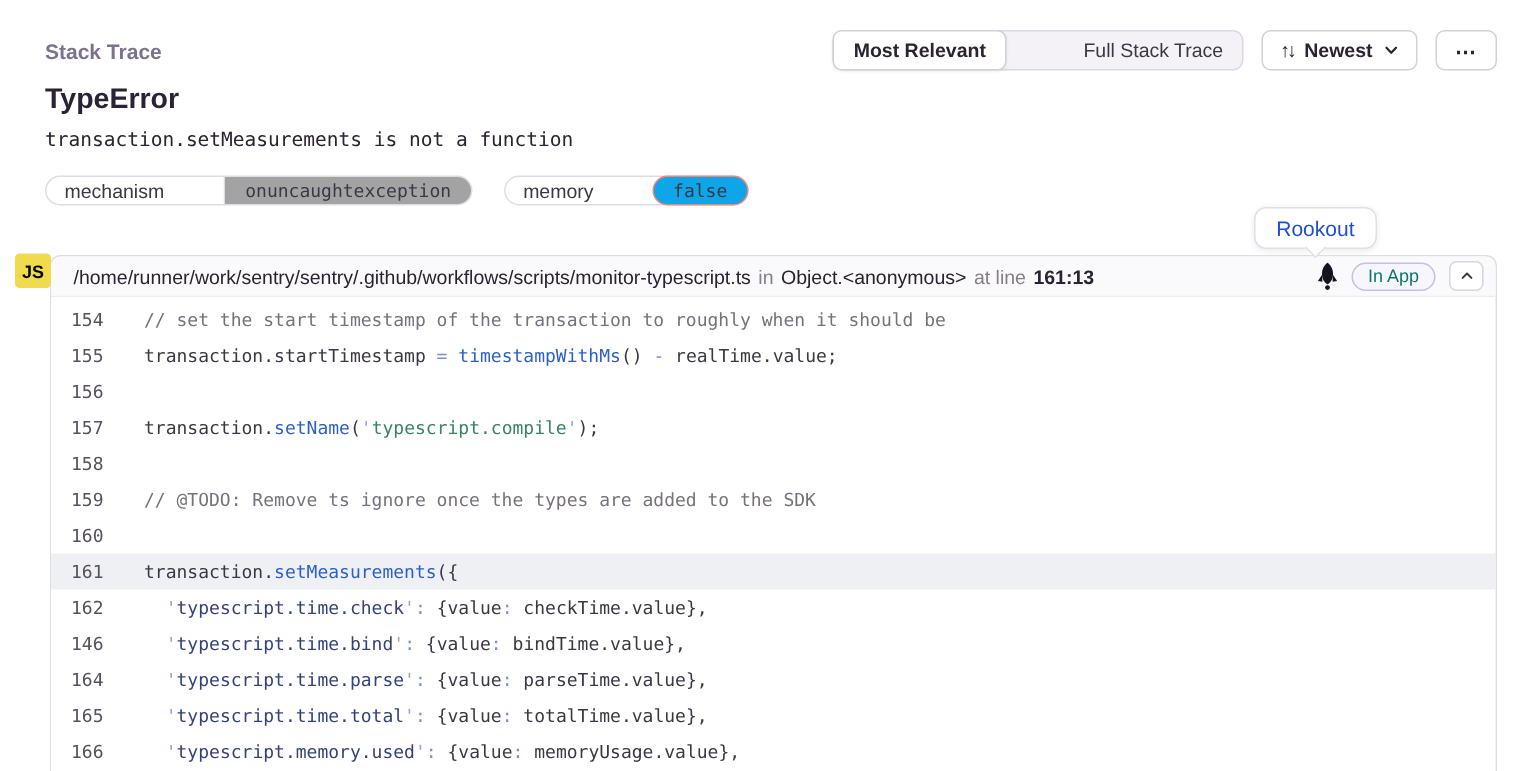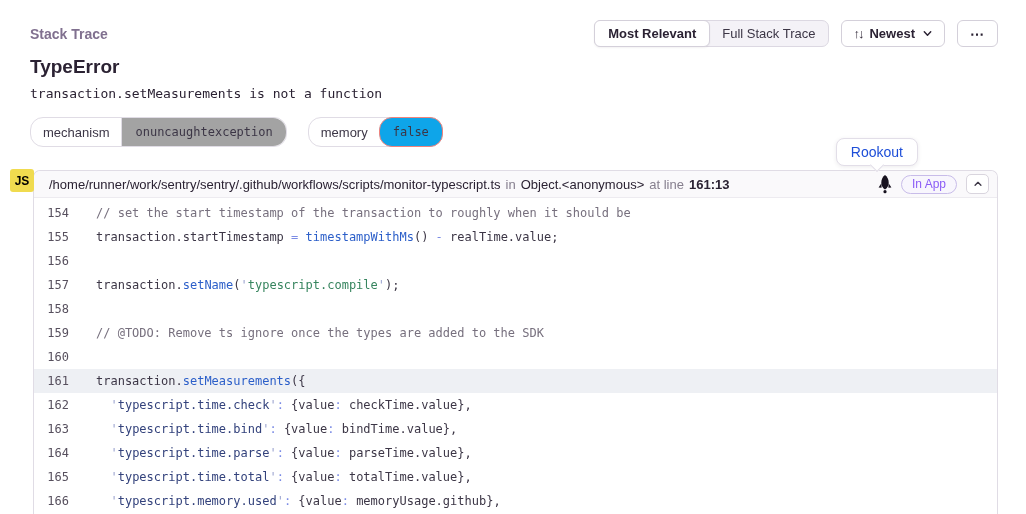--- a/index.html
+++ b/index.html
@@ -7,39 +7,39 @@
     font-family:"Liberation Sans", sans-serif; color:#2b2233; }
   body { position:relative; }
   .mono { font-family:"DejaVu Sans Mono", monospace; }
 
   
   .top-row { position:absolute; left:30px; top:20px; right:28px; display:flex;
     justify-content:space-between; align-items:center; height:27px; }
   .section-title { font-size:14px; font-weight:700; color:#80708f; }
   .controls { display:flex; align-items:center; gap:12px; }
   .segmented { display:flex; background:#f4f2f7; border:1px solid #dcd8e2;
-    border-radius:7px; height:27px; align-items:stretch; }
+    border-radius:7px; height:27px; align-items:stretch;gap:39px; }
   .seg { border:none; background:transparent; font-family:inherit; font-size:13px;
     color:#3c3646; padding:0 13px; border-radius:6px; cursor:pointer; }
   .seg.active { background:#ffffff; border:1px solid #d4d0da; font-weight:700;
     color:#2b2233; margin:-1px; box-shadow:0 1px 2px rgba(43,34,51,.06); }
   .btn { display:flex; align-items:center; gap:7px; height:27px; padding:0 11px;
     background:#ffffff; border:1px solid #d4d0da; border-radius:6px; font-family:inherit;
     font-size:13px; font-weight:700; color:#2b2233; cursor:pointer; }
   .btn.more { font-weight:700; letter-spacing:1px; padding:0 12px; font-size:14px; }
   .sort-glyph { letter-spacing:-2px; font-size:13px; font-weight:400; }
 
   
   .error-type { position:absolute; left:30px; top:56px; font-size:19px; font-weight:700; color:#2b2233; }
   .error-message { position:absolute; left:30px; top:86px; font-size:13px; color:#2b2233; }
 
   
   .tags { position:absolute; left:30px; top:117px; display:flex; gap:21px; }
-  .tag-pill { display:flex; align-items:stretch; height:30px; border:1px solid #e0dce5;
-    border-radius:13px; background:#ffffff; overflow:visible; }
+  .tag-pill { display:flex; align-items:stretch; height:20px; border:1px solid #e0dce5;
+    border-radius:13px; background:#ffffff; overflow:visible;gap:28px; }
   .tag-key { display:flex; align-items:center; padding:0 12px; font-size:13px; color:#3c3646; }
   .tag-val { display:flex; align-items:center; padding:0 13px; font-size:12px;
     background:#a3a3a3; border-left:1px solid #e0dce5; border-radius:0 13px 13px 0;
     color:#3c3646; font-family:"DejaVu Sans Mono", monospace; }
   .tag-val.error { background:#0ea5e9; border:1px solid #f0837c; border-radius:13px;
     margin:-1px; color:#3c3646; }
 
   
   .tooltip { position:absolute; top:-33px; right:79px; height:28px; display:flex;
     align-items:center; padding:0 14px; background:#ffffff; border:1px solid #e2dee8;
@@ -58,21 +58,21 @@
   .frame-header { height:27px; background:#faf9fb; border-bottom:1px solid #edebf0;
     border-radius:7px 7px 0 0; display:flex; align-items:center; padding:0 8px 0 15px;
     font-size:13px; white-space:nowrap; }
   .frame-header .sp { width:5px; }
   .dim { color:#857e8d; }
   .path-text, .func-name { color:#2b2233;text-align:right; }
   .line-col { font-weight:700; color:#2b2233; }
   .header-right { margin-left:auto; display:flex; align-items:center; gap:9px; }
   .rookout-btn { background:none; border:none; cursor:pointer; display:flex; padding:0; }
   .inapp { display:flex; align-items:center; height:19px; padding:0 10px; border:1px solid #c8bce9;
-    background:#f8f6fd; border-radius:10px; font-size:12px; color:#8b5cf6; }
+    background:#f8f6fd; border-radius:10px; font-size:12px; color:#0f766e; }
   .collapse-btn { width:23px; height:20px; background:#ffffff; border:1px solid #d9d5de;
     border-radius:5px; display:flex; align-items:center; justify-content:center; cursor:pointer; }
 
   
   .code-area { padding-top:3px; font-family:"DejaVu Sans Mono", monospace; font-size:12px; }
   .code-line { display:flex; height:24px; line-height:24px; white-space:pre; }
   .code-line.highlight { background:#eef0f4; }
   .gutter { flex:0 0 62px; text-align:right; padding-right:27px; color:#57505e; }
   .tok-comment { color:#77707e; }
   .tok-plain   { color:#3c3646; }
@@ -158,18 +158,18 @@
   <div class="code-area" id="code-lines">
       <div class="code-line"><span class="gutter">154</span><span class="code-text"><span class="tok-comment">// set the start timestamp of the transaction to roughly when it should be</span></span></div>
       <div class="code-line"><span class="gutter">155</span><span class="code-text"><span class="tok-plain">transaction.startTimestamp </span><span class="tok-op">=</span><span class="tok-plain"> </span><span class="tok-fn">timestampWithMs</span><span class="tok-plain">() </span><span class="tok-op">-</span><span class="tok-plain"> realTime.value;</span></span></div>
       <div class="code-line"><span class="gutter">156</span><span class="code-text"></span></div>
       <div class="code-line"><span class="gutter">157</span><span class="code-text"><span class="tok-plain">transaction.</span><span class="tok-fn">setName</span><span class="tok-plain">(</span><span class="tok-q">'</span><span class="tok-str">typescript.compile</span><span class="tok-q">'</span><span class="tok-plain">);</span></span></div>
       <div class="code-line"><span class="gutter">158</span><span class="code-text"></span></div>
       <div class="code-line"><span class="gutter">159</span><span class="code-text"><span class="tok-comment">// @TODO: Remove ts ignore once the types are added to the SDK</span></span></div>
       <div class="code-line"><span class="gutter">160</span></div>
       <div class="code-line highlight"><span class="gutter">161</span><span class="code-text"><span class="tok-plain">transaction.</span><span class="tok-fn">setMeasurements</span><span class="tok-plain">({</span></span></div>
       <div class="code-line"><span class="gutter">162</span><span class="code-text"><span class="tok-plain">  </span><span class="tok-q">'</span><span class="tok-key">typescript.time.check</span><span class="tok-q">'</span><span class="tok-op">:</span><span class="tok-plain"> {value</span><span class="tok-op">:</span><span class="tok-plain"> checkTime.value},</span></span></div>
-      <div class="code-line"><span class="gutter">163</span><span class="code-text"><span class="tok-plain">  </span><span class="tok-q">'</span><span class="tok-key">typescript.time.bind</span><span class="tok-q">'</span><span class="tok-op">:</span><span class="tok-plain"> {value</span><span class="tok-op">:</span><span class="tok-plain"> bindTime.value},</span></span></div>
+      <div class="code-line"><span class="gutter">146</span><span class="code-text"><span class="tok-plain">  </span><span class="tok-q">'</span><span class="tok-key">typescript.time.bind</span><span class="tok-q">'</span><span class="tok-op">:</span><span class="tok-plain"> {value</span><span class="tok-op">:</span><span class="tok-plain"> bindTime.value},</span></span></div>
       <div class="code-line"><span class="gutter">164</span><span class="code-text"><span class="tok-plain">  </span><span class="tok-q">'</span><span class="tok-key">typescript.time.parse</span><span class="tok-q">'</span><span class="tok-op">:</span><span class="tok-plain"> {value</span><span class="tok-op">:</span><span class="tok-plain"> parseTime.value},</span></span></div>
       <div class="code-line"><span class="gutter">165</span><span class="code-text"><span class="tok-plain">  </span><span class="tok-q">'</span><span class="tok-key">typescript.time.total</span><span class="tok-q">'</span><span class="tok-op">:</span><span class="tok-plain"> {value</span><span class="tok-op">:</span><span class="tok-plain"> totalTime.value},</span></span></div>
-      <div class="code-line"><span class="gutter">166</span><span class="code-text"><span class="tok-plain">  </span><span class="tok-q">'</span><span class="tok-key">typescript.memory.used</span><span class="tok-q">'</span><span class="tok-op">:</span><span class="tok-plain"> {value</span><span class="tok-op">:</span><span class="tok-plain"> memoryUsage.github},</span></span></div>
+      <div class="code-line"><span class="gutter">166</span><span class="code-text"><span class="tok-plain">  </span><span class="tok-q">'</span><span class="tok-key">typescript.memory.used</span><span class="tok-q">'</span><span class="tok-op">:</span><span class="tok-plain"> {value</span><span class="tok-op">:</span><span class="tok-plain"> memoryUsage.value},</span></span></div>
     </div>
 </div>
 
 </body></html>

